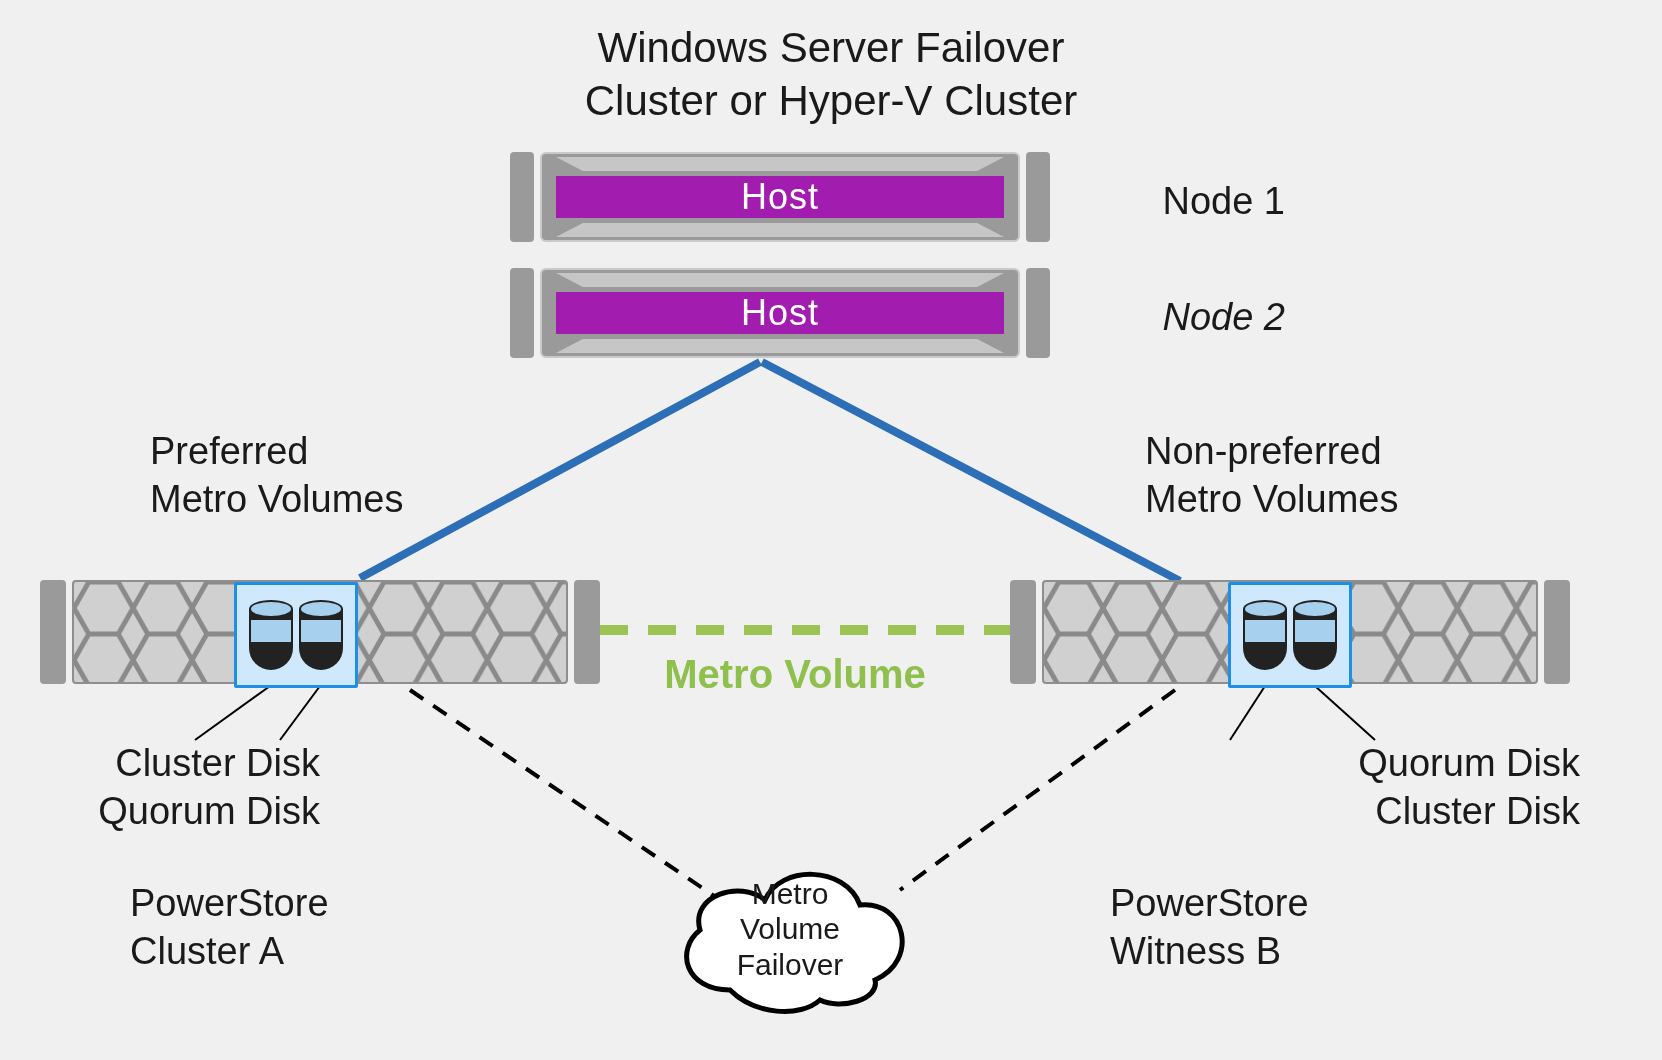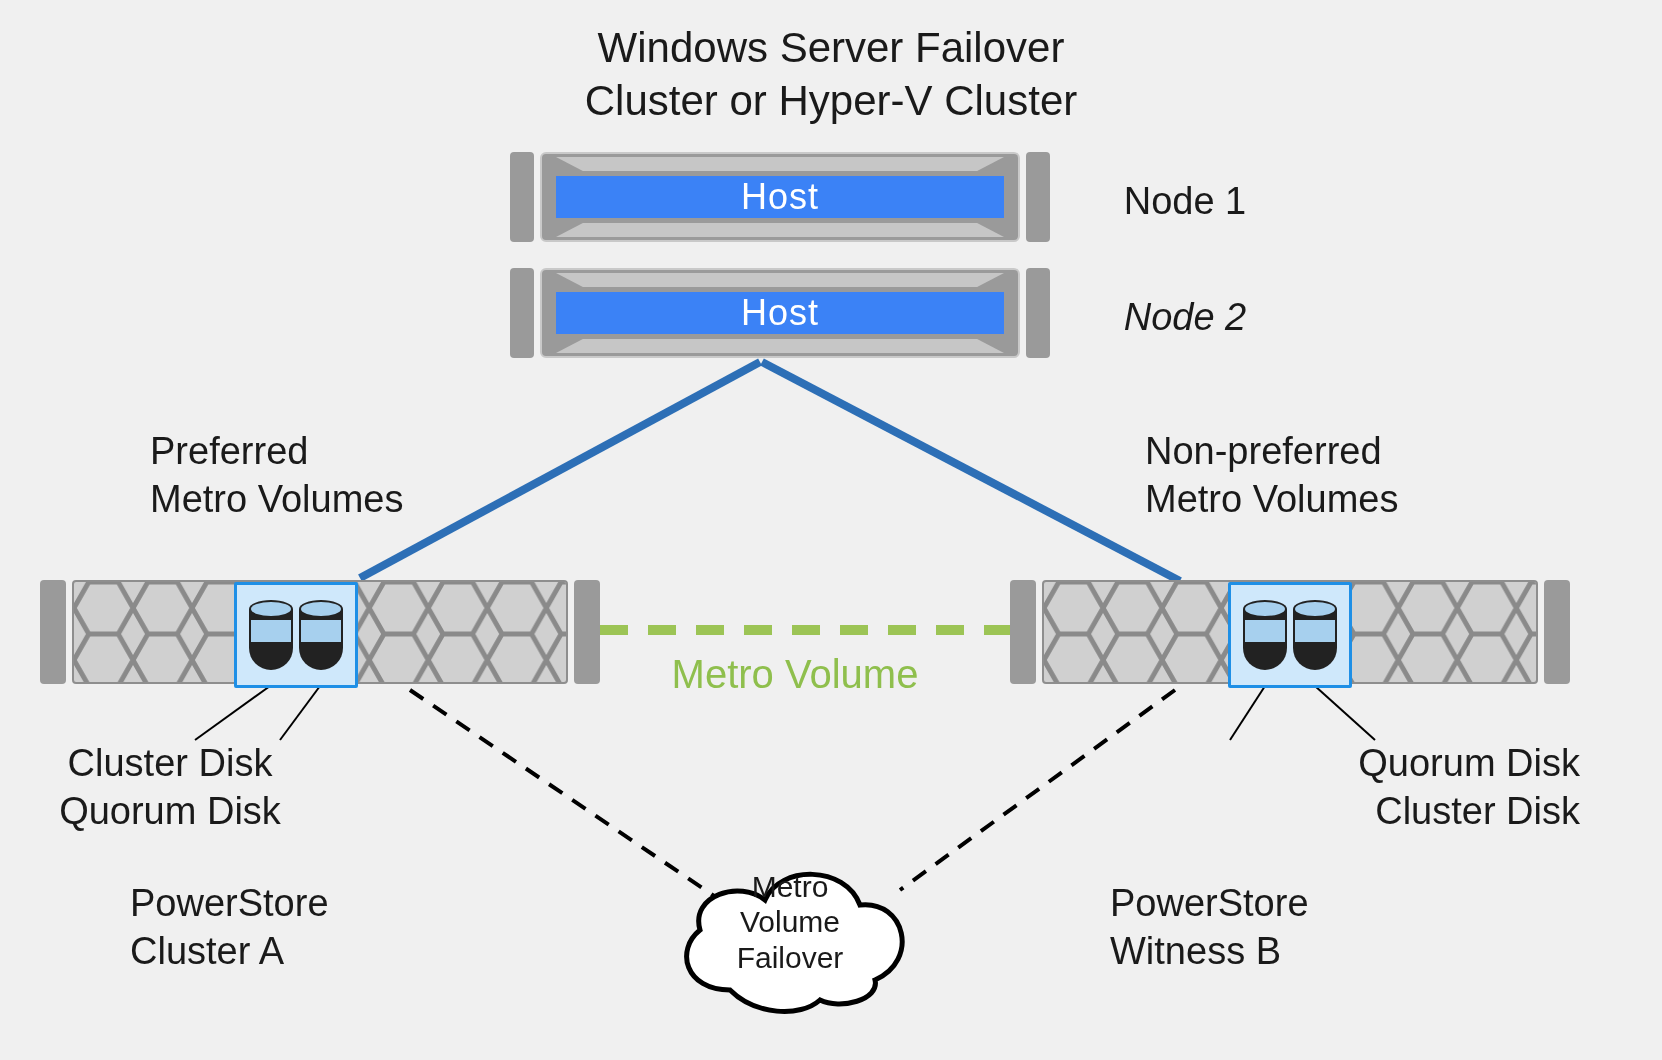--- a/index.html
+++ b/index.html
@@ -23,21 +23,21 @@
     font-size: 42px;
     line-height: 1.25;
   }
   .label {
     position: absolute;
     font-size: 38px;
     line-height: 1.25;
     text-align: left;
   }
   .label.right { text-align: right; }
-  .label.left { text-align: center; }
+  .label.left { text-align: right; }
   .host-rack {
     position: absolute;
     width: 540px;
     height: 90px;
   }
   .host-rack .ear {
     position: absolute;
     top: 0;
     width: 24px;
     height: 100%;
@@ -71,21 +71,21 @@
   .host-rack .inner-bot {
     bottom: 5px;
     clip-path: polygon(6% 0, 94% 0, 100% 100%, 0 100%);
   }
   .host-rack .bar {
     position: absolute;
     left: 46px;
     right: 46px;
     top: 24px;
     bottom: 24px;
-    background: #3b82f6;
+    background: #a21caf;
     display: flex;
     align-items: center;
     justify-content: center;
   }
   .host-rack .bar span {
     color: #ffffff;
     font-size: 36px;
     letter-spacing: 1px;
   }
 
@@ -175,21 +175,21 @@
   }
 
   .cloud {
     position: absolute;
     width: 260px;
     height: 170px;
   }
   .cloud svg { width: 100%; height: 100%; }
   .cloud .cloud-text {
     position: absolute;
-    left: 0; right: 0; top: 19px;
+    left: 0; right: 0; top: 26px;
     text-align: center;
     font-size: 30px;
     line-height: 1.18;
   }
 
   svg.lines {
     position: absolute;
     left: 0; top: 0;
     width: 1662px;
     height: 1060px;
@@ -315,21 +315,21 @@
   </div>
   <div class="label right" style="left:1240px; top:740px; width:340px;">
     <span>Quorum Disk</span><br>
     <span>Cluster Disk</span>
   </div>
   <div class="label" style="left:1110px; top:880px; width:300px;">
     <span>PowerStore</span><br>
     <span>Witness B</span>
   </div>
 
-  <div class="replication-label" style="left:630px; top:650px; width:330px;">
+  <div class="replication-label" style="left:630px; top:650px; width:330px;font-weight:bold;">
     <span>Metro Volume</span><br>
   </div>
 
   <div class="cloud" style="left:660px; top:850px;">
     <svg viewBox="0 0 260 170">
       <path d="M70 140
                C25 140 15 100 40 80
                C30 45 80 30 105 50
                C120 15 185 15 200 55
                C245 50 260 110 215 130

